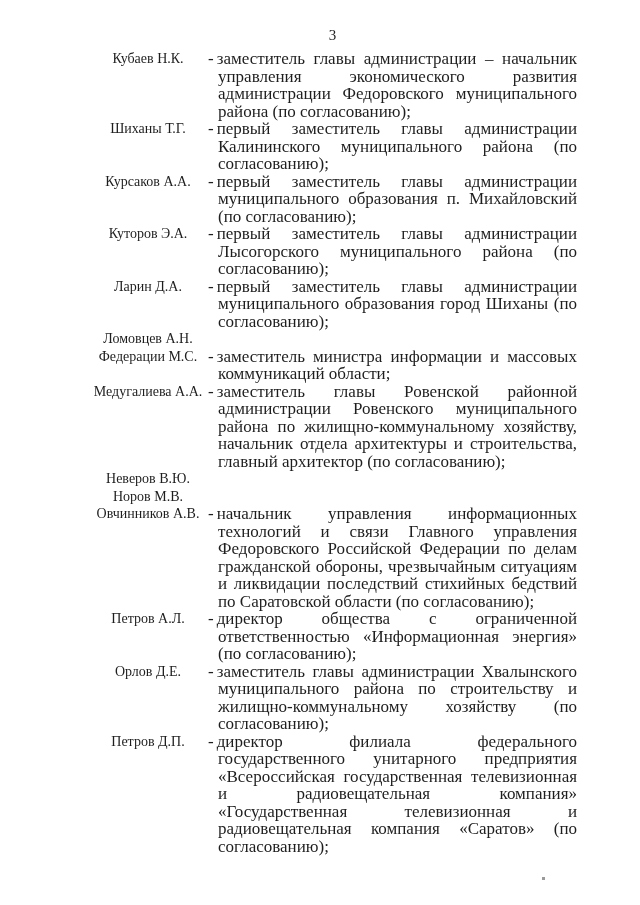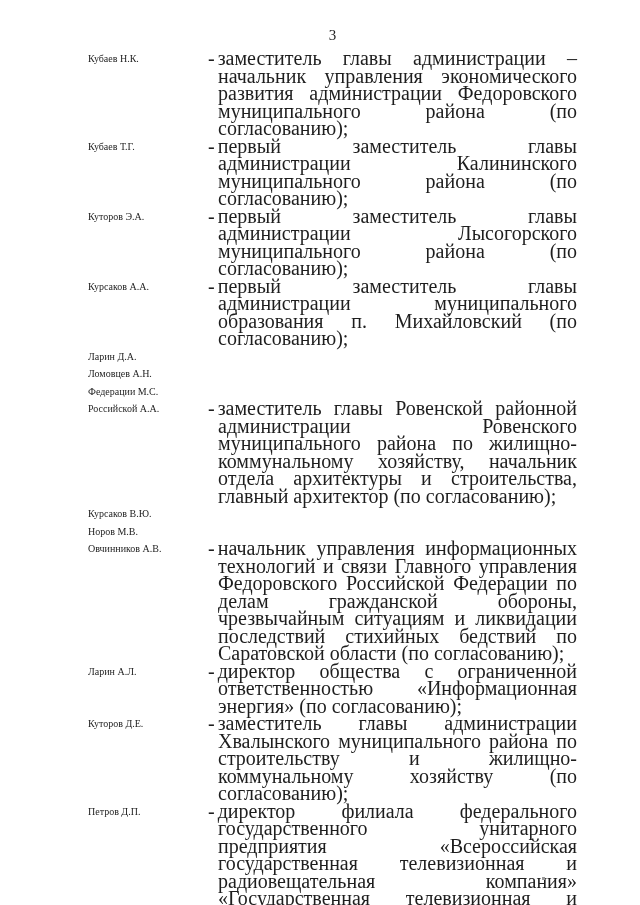--- a/index.html
+++ b/index.html
@@ -30,27 +30,28 @@
     top: 50px;
     left: 88px;
     width: 489px;
   }
   .entry {
     display: flex;
     align-items: flex-start;
   }
   .entry-name {
     flex: 0 0 120px;
-    font-size: 10px;
+    font-size: 14px;
     line-height: 17.5px;
     white-space: nowrap;
+    text-align: center;
   }
   .entry-desc {
     flex: 1 1 auto;
-    font-size: 20px;
+    font-size: 17px;
     line-height: 17.5px;
     text-align: justify;
     text-align-last: left;
     padding-left: 10px;
     text-indent: -10px;
   }
   .entry-desc .dash {
     margin-right: 3px;
   }
   .scan-dot {
@@ -68,71 +69,73 @@
 <div class="page">
   <div class="page-number">3</div>
 
   <div class="roster" id="roster">
   <div class="entry">
     <div class="entry-name">Кубаев Н.К.</div>
     <div class="entry-desc"><span class="dash">-</span><span>заместитель главы администрации – начальник управления экономического развития администрации Федоровского муниципального района (по согласованию);</span></div>
   </div>
 
   <div class="entry">
-    <div class="entry-name">Кубаев Т.Г.</div>
+    <div class="entry-name">Шиханы Т.Г.</div>
     <div class="entry-desc"><span class="dash">-</span><span>первый заместитель главы администрации Калининского муниципального района (по согласованию);</span></div>
+  </div>
+
+  <div class="entry">
+    <div class="entry-name">Курсаков А.А.</div>
+    <div class="entry-desc"><span class="dash">-</span><span>первый заместитель главы администрации муниципального образования п. Михайловский (по согласованию);</span></div>
   </div>
 
   <div class="entry">
     <div class="entry-name">Куторов Э.А.</div>
     <div class="entry-desc"><span class="dash">-</span><span>первый заместитель главы администрации Лысогорского муниципального района (по согласованию);</span></div>
   </div>
 
   <div class="entry">
-    <div class="entry-name">Курсаков А.А.</div>
-    <div class="entry-desc"><span class="dash">-</span><span>первый заместитель главы администрации муниципального образования п. Михайловский (по согласованию);</span></div>
-  </div>
-
-  <div class="entry">
     <div class="entry-name">Ларин Д.А.</div>
+    <div class="entry-desc"><span class="dash">-</span><span>первый заместитель главы администрации муниципального образования город Шиханы (по согласованию);</span></div>
   </div>
 
   <div class="entry">
     <div class="entry-name">Ломовцев А.Н.</div>
   </div>
 
   <div class="entry">
     <div class="entry-name">Федерации М.С.</div>
+    <div class="entry-desc"><span class="dash">-</span><span>заместитель министра информации и массовых коммуникаций области;</span></div>
   </div>
 
   <div class="entry">
-    <div class="entry-name">Российской А.А.</div>
+    <div class="entry-name">Медугалиева А.А.</div>
     <div class="entry-desc"><span class="dash">-</span><span>заместитель главы Ровенской районной администрации Ровенского муниципального района по жилищно-коммунальному хозяйству, начальник отдела архитектуры и строительства, главный архитектор (по согласованию);</span></div>
   </div>
 
   <div class="entry">
-    <div class="entry-name">Курсаков В.Ю.</div>
+    <div class="entry-name">Неверов В.Ю.</div>
   </div>
 
   <div class="entry">
     <div class="entry-name">Норов М.В.</div>
   </div>
 
   <div class="entry">
     <div class="entry-name">Овчинников А.В.</div>
     <div class="entry-desc"><span class="dash">-</span><span>начальник управления информационных технологий и связи Главного управления Федоровского Российской Федерации по делам гражданской обороны, чрезвычайным ситуациям и ликвидации последствий стихийных бедствий по Саратовской области (по согласованию);</span></div>
   </div>
 
   <div class="entry">
-    <div class="entry-name">Ларин А.Л.</div>
+    <div class="entry-name">Петров А.Л.</div>
     <div class="entry-desc"><span class="dash">-</span><span>директор общества с ограниченной ответственностью «Информационная энергия» (по согласованию);</span></div>
   </div>
 
   <div class="entry">
-    <div class="entry-name">Куторов Д.Е.</div>
+    <div class="entry-name">Орлов Д.Е.</div>
     <div class="entry-desc"><span class="dash">-</span><span>заместитель главы администрации Хвалынского муниципального района по строительству и жилищно-коммунальному хозяйству (по согласованию);</span></div>
   </div>
 
   <div class="entry">
     <div class="entry-name">Петров Д.П.</div>
     <div class="entry-desc"><span class="dash">-</span><span>директор филиала федерального государственного унитарного предприятия «Всероссийская государственная телевизионная и радиовещательная компания» «Государственная телевизионная и радиовещательная компания «Саратов» (по согласованию);</span></div>
   </div>
 
 </div>
 

